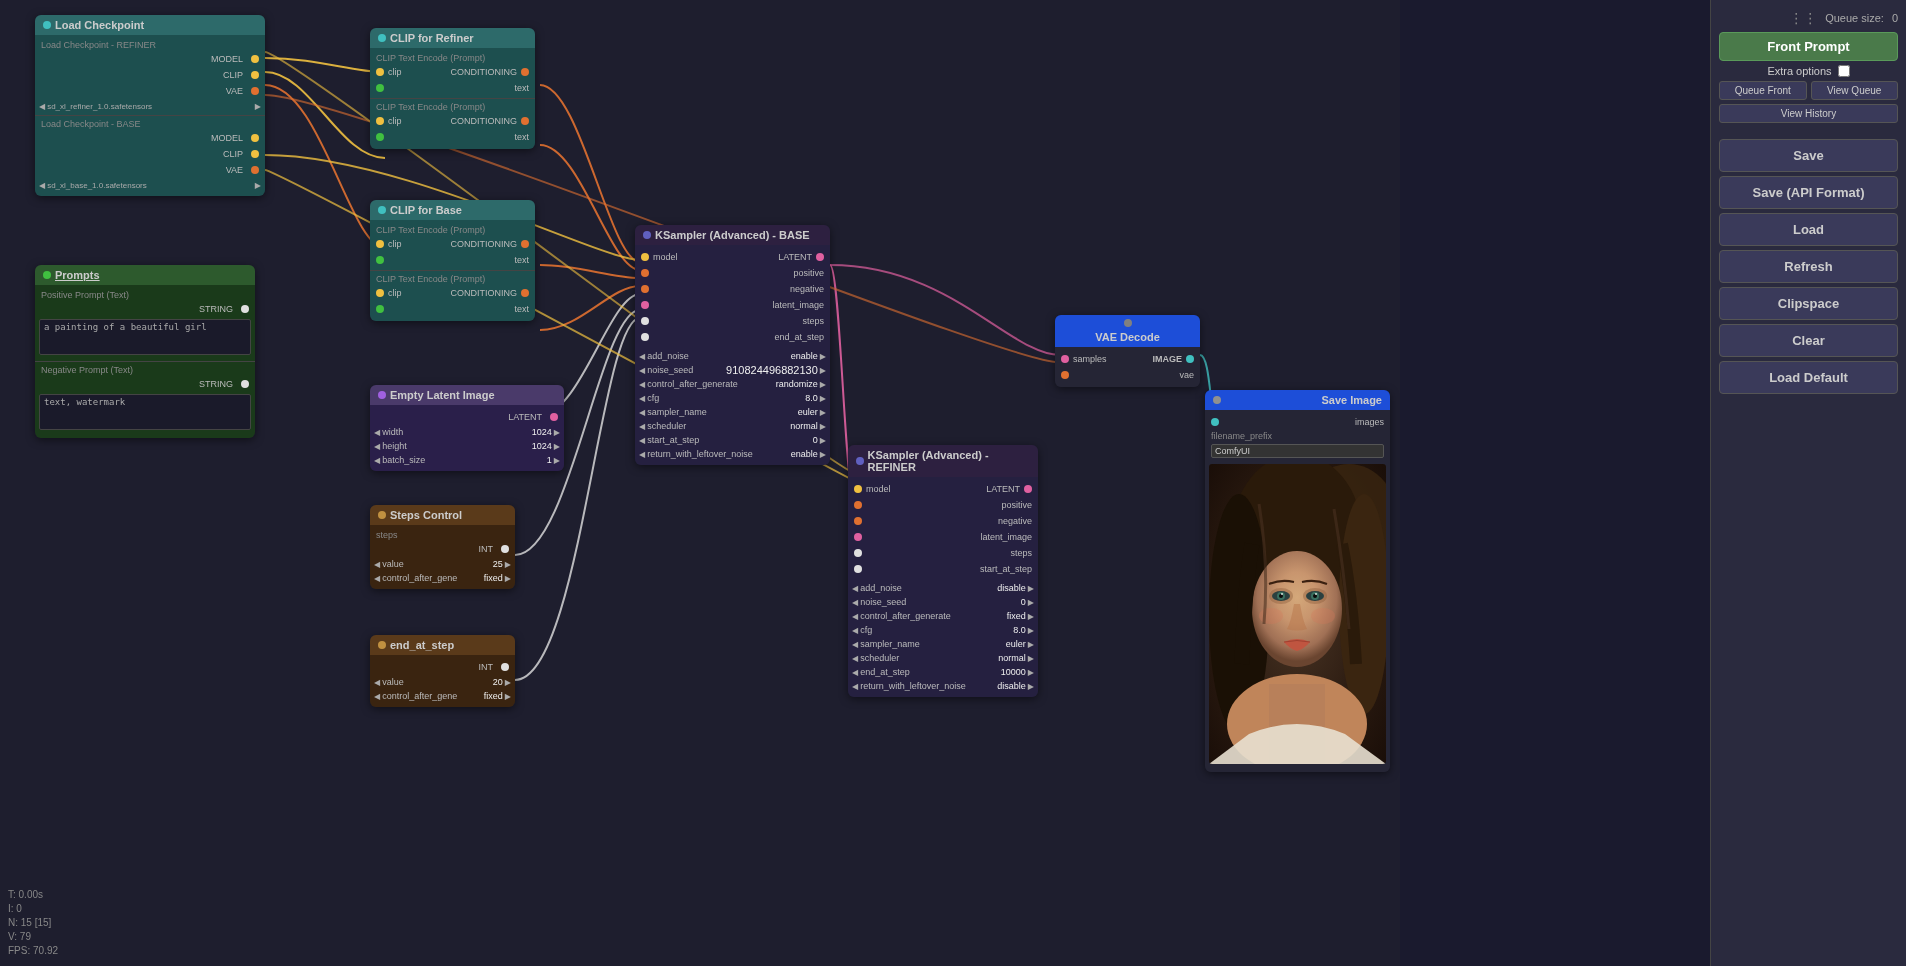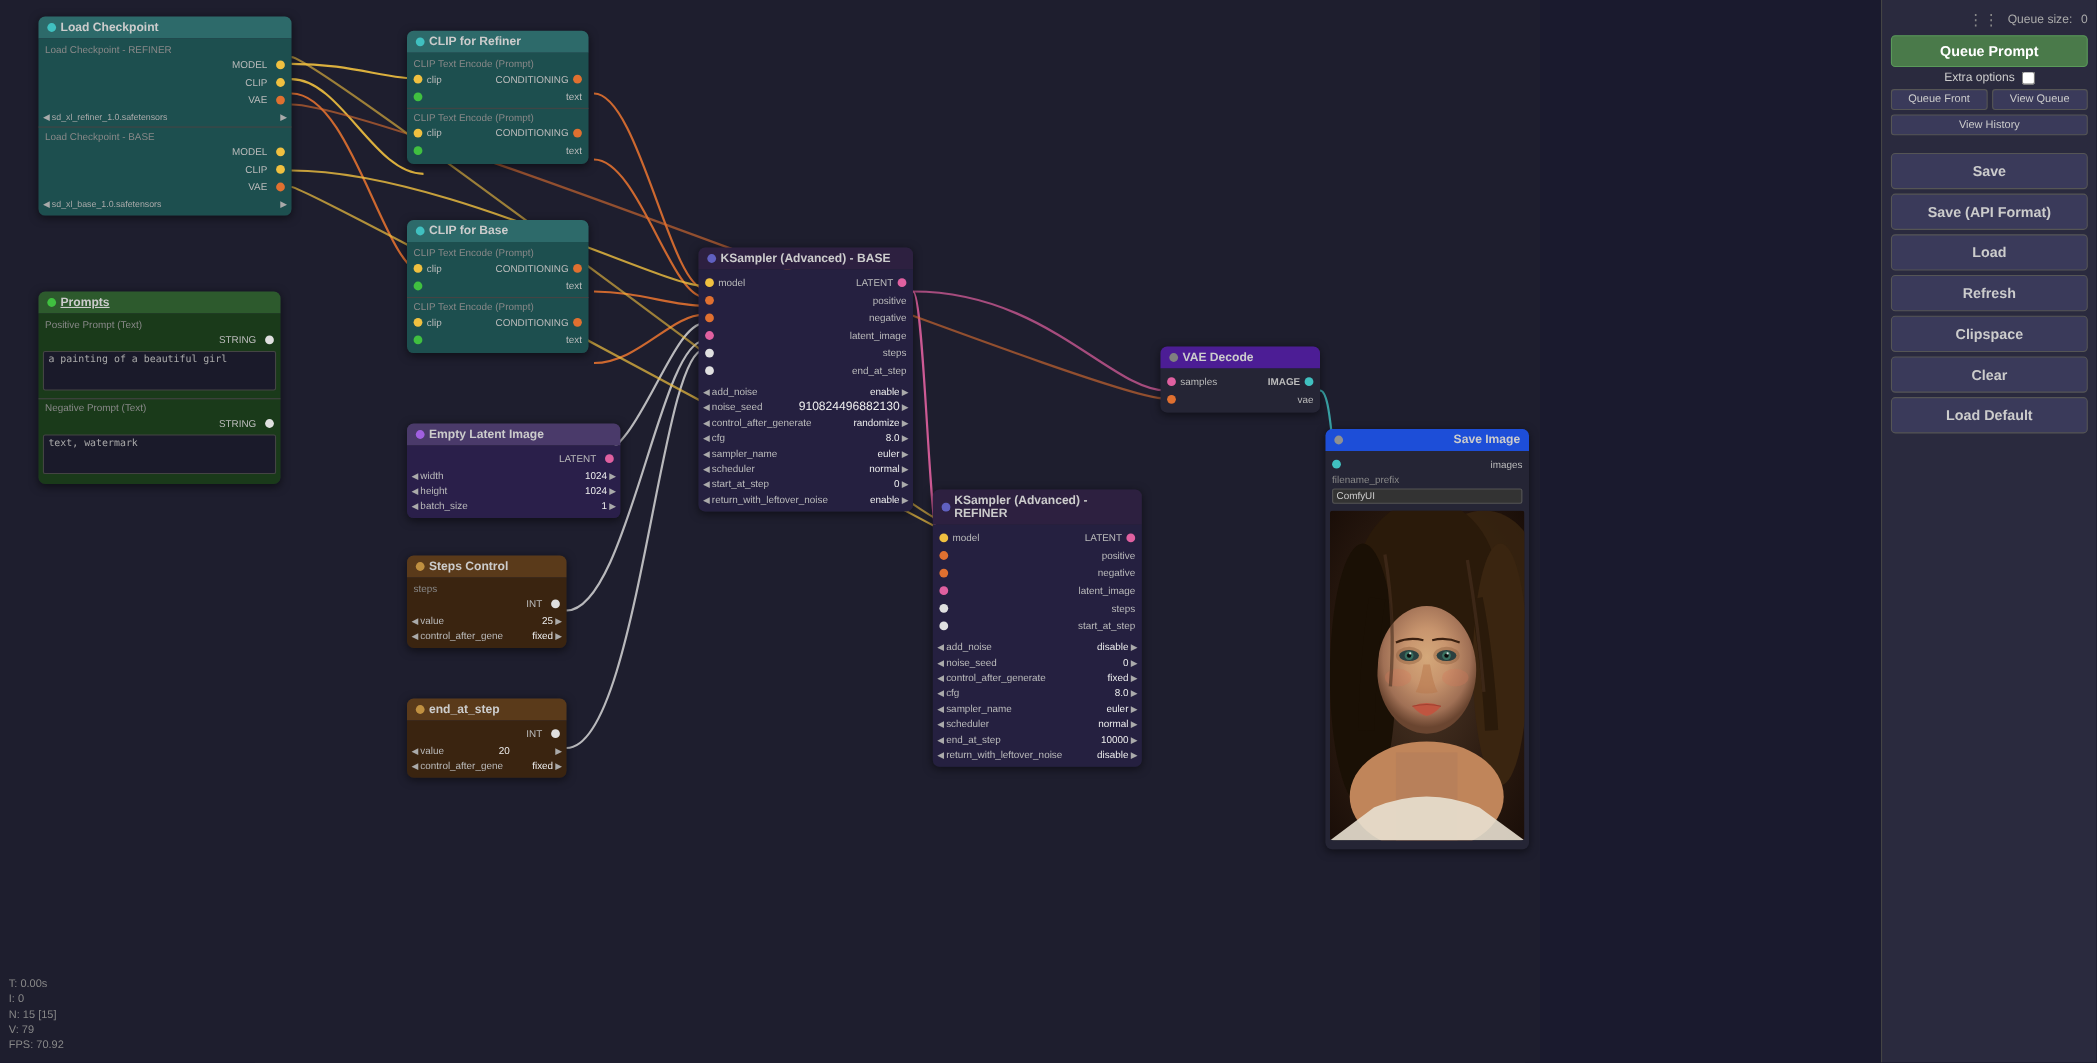--- a/index.html
+++ b/index.html
@@ -171,21 +171,21 @@
     .bg-teal { background: #2d6a6a; }
     .bg-teal-dark { background: #1d4f4f; }
     .bg-purple { background: #4a3a6a; }
     .bg-purple-dark { background: #2a1f4a; }
     .bg-green { background: #2d5a2d; text-decoration: underline; }
     .bg-green-dark { background: #1a3a1a; }
     .bg-brown { background: #5a3a1a; }
     .bg-brown-dark { background: #3a2410; }
     .bg-dark-purple { background: #2d2040; }
     .bg-gray-dark { background: #252535; }
-    .bg-slate { background: #4c1d95; }
+    .bg-slate { background: #1d4ed8; flex-direction: column; }
 
     
     .port-yellow { background: #f0c040; }
     .port-orange { background: #e07030; }
     .port-pink { background: #e060a0; }
     .port-green { background: #40c040; }
     .port-white { background: #e0e0e0; }
     .port-cyan { background: #40c0c0; }
 
     
@@ -560,21 +560,21 @@
       <span>end_at_step</span>
     </div>
     <div class="node-body bg-brown-dark">
       <div class="node-row">
         <span style="flex:1; text-align:right; padding-right:4px; font-size:9px; color:#bbb;">INT</span>
         <span class="port port-white port-right"></span>
       </div>
       <div class="node-input-row" style="gap:2px;">
         <span class="arrow-btn">◀</span>
         <span style="font-size:9px; color:#bbb; width:30px;">value</span>
-        <span style="flex:1; text-align:center; font-size:9px; color:#eee;">20</span>
+        <span style="flex:1; text-align:right; font-size:9px; color:#eee;">20</span>
         <span class="arrow-btn">▶</span>
       </div>
       <div class="node-input-row" style="gap:2px;">
         <span class="arrow-btn">◀</span>
         <span style="font-size:9px; color:#bbb; flex:1; overflow:hidden; text-overflow:ellipsis; white-space:nowrap;">control_after_gene</span>
         <span style="font-size:9px; color:#eee;">fixed</span>
         <span class="arrow-btn">▶</span>
       </div>
     </div>
   </div>
@@ -858,21 +858,21 @@
   </div>
 </div>
 
 <div id="right-panel">
   <div class="queue-size-row">
     <span class="queue-dots">⋮⋮</span>
     <span>Queue size:</span>
     <span>0</span>
   </div>
 
-  <button class="btn-queue-prompt">Queue Prompt</button>
+  <button class="btn-queue-prompt">Front Prompt</button>
 
   <div class="extra-options-row">
     <span>Extra options</span>
     <input type="checkbox" class="extra-checkbox" style="">
   </div>
 
   <div class="btn-row">
     <button class="btn-small">Queue Front</button>
     <button class="btn-small">View Queue</button>
   </div>

